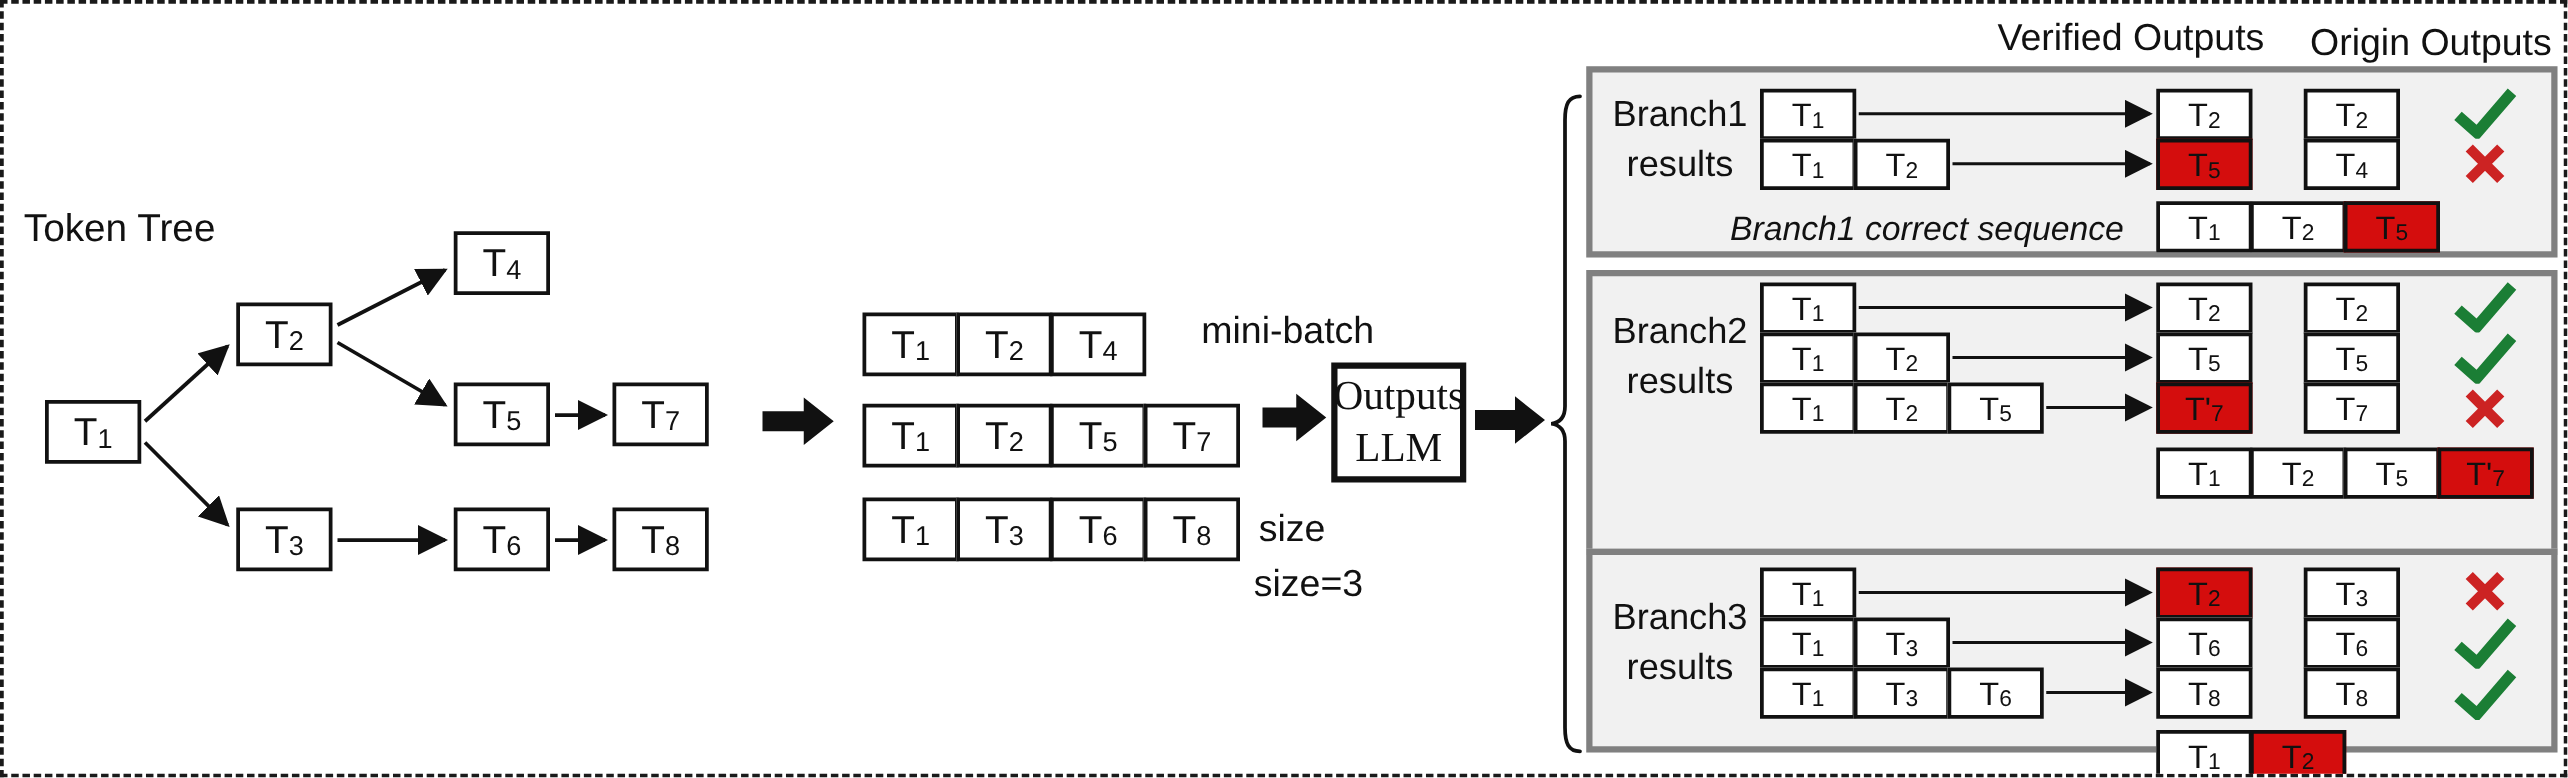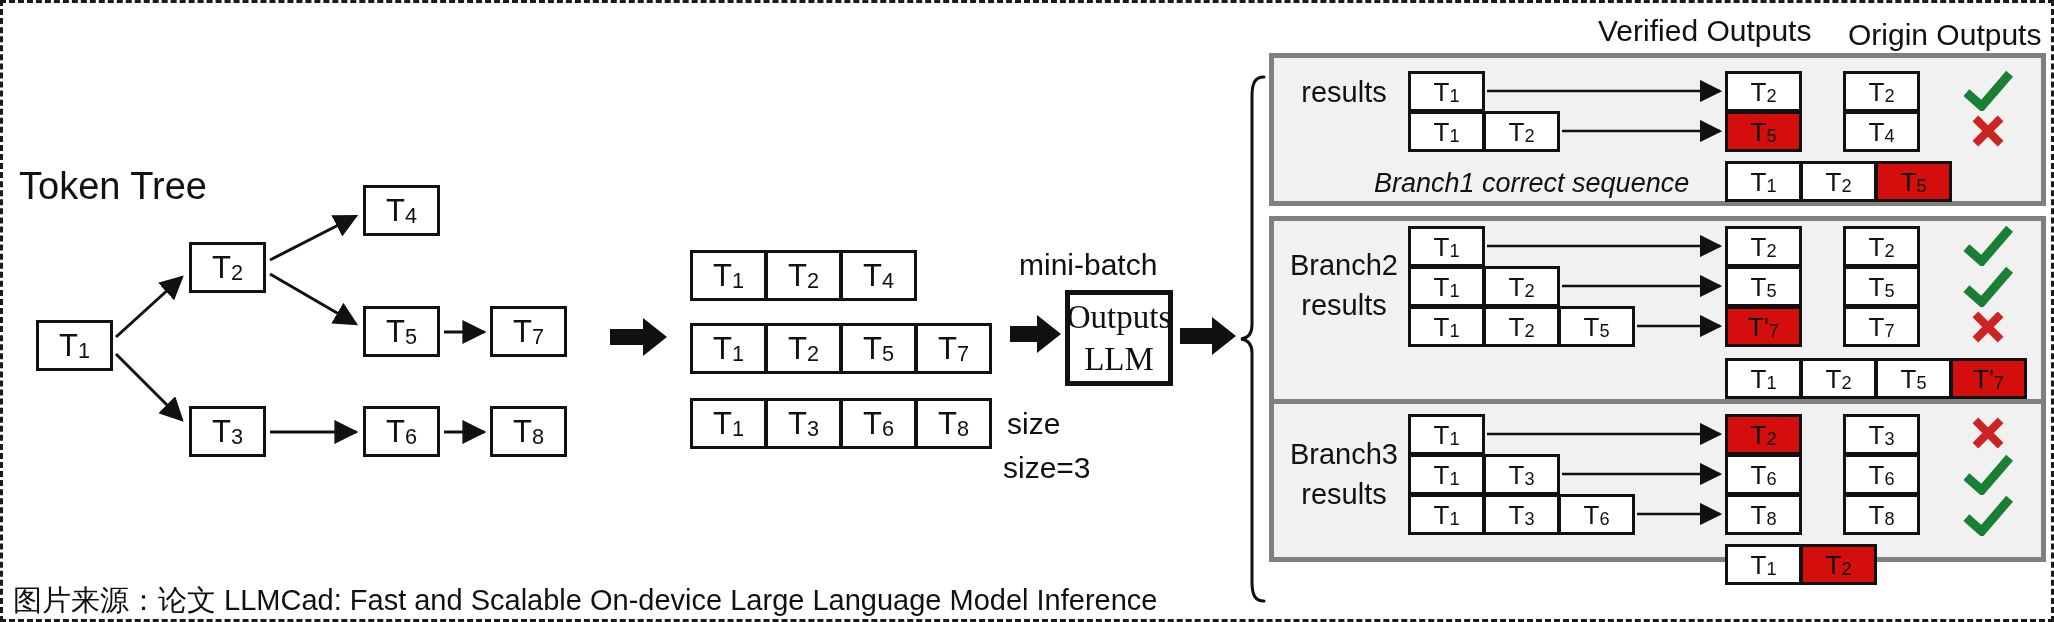--- a/index.html
+++ b/index.html
@@ -1,37 +1,37 @@
 <!DOCTYPE html>
 <html style="--red: #d40d0d; --green: #1b7e35; --x_red: #cc2323; --panel_border: #808080; --panel_bg: #f1f1f1;"><head>
 <meta charset="utf-8">
 <style>
   html,body{margin:0;padding:0;background:#fff;font-family:"Liberation Sans",sans-serif;}
   #stage{position:relative;width:2054px;height:622px;background:#fff;border:3px dashed #1a1a1a;box-sizing:border-box;overflow:hidden;}
   .abs{position:absolute;}
-  .sec-title{font-size:38px;color:#111;white-space:nowrap;}
+  .sec-title{font-size:31px;color:#111;white-space:nowrap;}
   
   .node{position:absolute;width:77px;height:51px;background:#fff;border:3px solid #111;box-sizing:border-box;
         display:flex;align-items:center;justify-content:center;font-size:31px;color:#111;line-height:1;}
   sub{font-size:0.7em;vertical-align:baseline;position:relative;top:0.24em;line-height:0;}
   
   #stage-svg{position:absolute;left:0;top:0;width:2054px;height:622px;pointer-events:none;}
   
   .llm-box{position:absolute;left:1062px;top:287px;width:108px;height:96px;border:5px solid #111;box-sizing:border-box;
            background:#fff;display:flex;flex-direction:column;align-items:center;justify-content:center;
            font-family:"Liberation Serif",serif;font-size:33px;line-height:42px;color:#111;}
   
   .panel{position:absolute;left:1266px;width:777px;background:var(--panel_bg,#f1f1f1);
          border:5px solid var(--panel_border,#808080);box-sizing:border-box;}
   .panel-label{position:absolute;left:0;width:140px;text-align:center;font-size:29px;line-height:40px;color:#111;}
   .cell{position:absolute;width:77px;height:41px;background:#fff;border:3px solid #111;box-sizing:border-box;
         display:flex;align-items:center;justify-content:center;font-size:26px;color:#111;line-height:1;}
   .cell.red{background:var(--red,#d40d0d);}
   .panel-svg{position:absolute;left:0;top:0;pointer-events:none;}
-  .correct-label{position:absolute;font-style:italic;font-size:27px;color:#111;text-align:left;white-space:nowrap;}
+  .correct-label{position:absolute;font-style:italic;font-size:27px;color:#111;text-align:center;white-space:nowrap;}
   .status{position:absolute;width:64px;height:41px;display:flex;align-items:center;justify-content:center;}
   .status svg{display:none;}
   .status.pass svg.check-icon{display:block;}
   .status.fail svg.x-icon{display:block;}
   .hdr{position:absolute;font-size:30px;color:#111;white-space:nowrap;}
   .note{position:absolute;font-size:30px;color:#111;white-space:nowrap;}
   #bottom-caption{position:absolute;left:10px;top:578px;font-size:29px;color:#111;white-space:nowrap;}
 </style>
 </head>
 <body>
@@ -79,21 +79,21 @@
   <div class="node" style="left:687px;top:320px">T<sub>1</sub></div>
   <div class="node" style="left:762px;top:320px">T<sub>2</sub></div>
   <div class="node" style="left:837px;top:320px">T<sub>5</sub></div>
   <div class="node" style="left:912px;top:320px">T<sub>7</sub></div>
 
   <div class="node" style="left:687px;top:395px">T<sub>1</sub></div>
   <div class="node" style="left:762px;top:395px">T<sub>3</sub></div>
   <div class="node" style="left:837px;top:395px">T<sub>6</sub></div>
   <div class="node" style="left:912px;top:395px">T<sub>8</sub></div>
 
-  <div class="note" style="left:1016px;top:245px">mini-batch</div>
+  <div class="note" style="left:958px;top:245px">mini-batch</div>
   <div class="note" style="left:1004px;top:404px">size</div>
   <div class="note" style="left:1000px;top:448px">size=3</div>
 
   <div class="llm-box">
     <span>Outputs</span>
     <span>LLM</span>
   </div>
 
   <div class="hdr" style="left:1845px;top:15px">Origin Outputs</div>
   <div class="hdr" style="left:1595px;top:11px">Verified Outputs</div>
@@ -104,20 +104,21 @@
           <marker id="m1" viewBox="0 0 10 10" refX="9" refY="5" markerWidth="9" markerHeight="9" orient="auto-start-reverse">
             <path d="M0,0 L10,5 L0,10 z" fill="#111"></path>
           </marker>
         </defs>
       <g stroke="#111" stroke-width="2.5">
         <line x1="213" y1="33" x2="446" y2="33" marker-end="url(#m1)"></line>
         <line x1="288" y1="73" x2="446" y2="73" marker-end="url(#m1)"></line>
       </g>
     </svg>
     <div class="panel-label" style="top:14px">
+      <div>Branch1</div>
       <div>results</div>
     </div>
     <div class="cell" style="left:134px;top:13px">T<sub>1</sub></div>
     <div class="cell" style="left:134px;top:53px">T<sub>1</sub></div>
     <div class="cell" style="left:209px;top:53px">T<sub>2</sub></div>
     <div class="cell" style="left:451px;top:13px">T<sub>2</sub></div>
     <div class="cell red" style="left:451px;top:53px">T<sub>5</sub></div>
     <div class="cell" style="left:569px;top:13px">T<sub>2</sub></div>
     <div class="cell" style="left:569px;top:53px">T<sub>4</sub></div>
     <div class="status pass" style="left:682px;top:11px">
@@ -184,21 +185,21 @@
       <svg class="x-icon" width="38" height="36" viewBox="0 0 40 40">
           <path d="M6 6 L34 34 M34 6 L6 34" stroke="var(--x_red,#cc2323)" stroke-width="9" fill="none"></path>
         </svg>
     </div>
     <div class="cell" style="left:451px;top:137px">T<sub>1</sub></div>
     <div class="cell" style="left:526px;top:137px">T<sub>2</sub></div>
     <div class="cell" style="left:601px;top:137px">T<sub>5</sub></div>
     <div class="cell red" style="left:676px;top:137px">T'<sub>7</sub></div>
   </div>
 
-  <div class="panel" style="top:396px;height:163px">
+  <div class="panel" style="top:436px;height:163px">
     <svg class="panel-svg" width="767" height="184">
       <defs>
           <marker id="m3" viewBox="0 0 10 10" refX="9" refY="5" markerWidth="9" markerHeight="9" orient="auto-start-reverse">
             <path d="M0,0 L10,5 L0,10 z" fill="#111"></path>
           </marker>
         </defs>
       <g stroke="#111" stroke-width="2.5">
         <line x1="213" y1="30" x2="446" y2="30" marker-end="url(#m3)"></line>
         <line x1="288" y1="70" x2="446" y2="70" marker-end="url(#m3)"></line>
         <line x1="363" y1="110" x2="446" y2="110" marker-end="url(#m3)"></line>
@@ -235,14 +236,13 @@
     <div class="status pass" style="left:682px;top:90px">
       <svg class="check-icon" width="54" height="42" viewBox="0 0 60 46">
           <path d="M6 26 L23 41 L54 5" stroke="var(--green,#1b7e35)" stroke-width="10" fill="none"></path>
         </svg>
 
     </div>
     <div class="cell" style="left:451px;top:140px">T<sub>1</sub></div>
     <div class="cell red" style="left:526px;top:140px">T<sub>2</sub></div>
   </div>
 
-  <div id="bottom-caption">图片来源：论文 LLMCad: Fast and Scalable On-device Large Language Model Inference</div>
 </div>
 
 </body></html>

